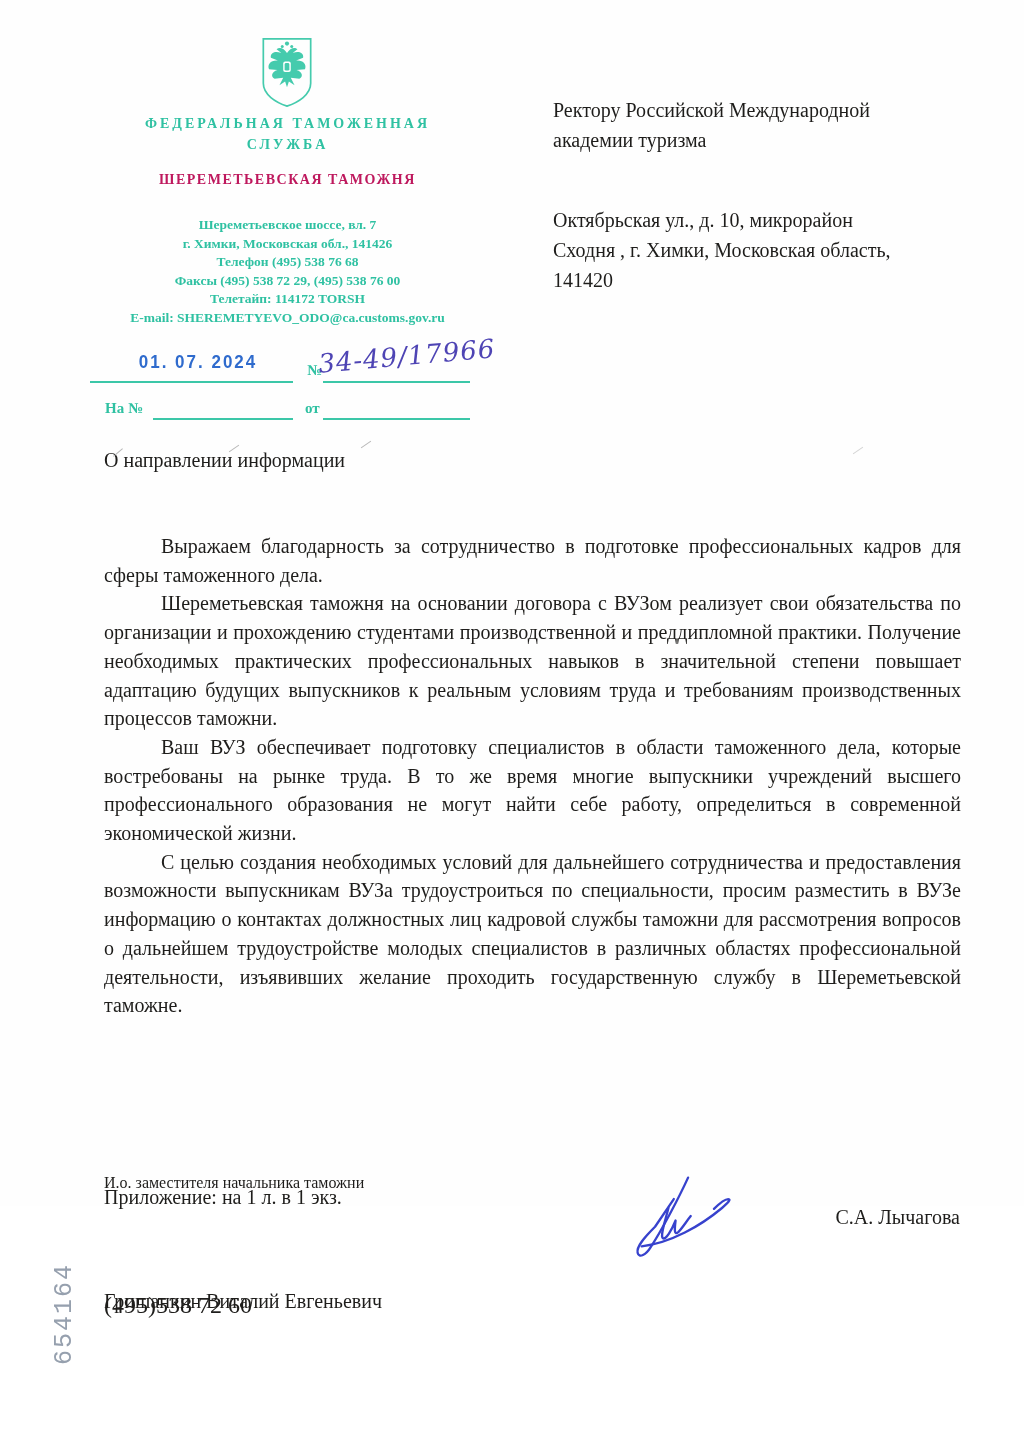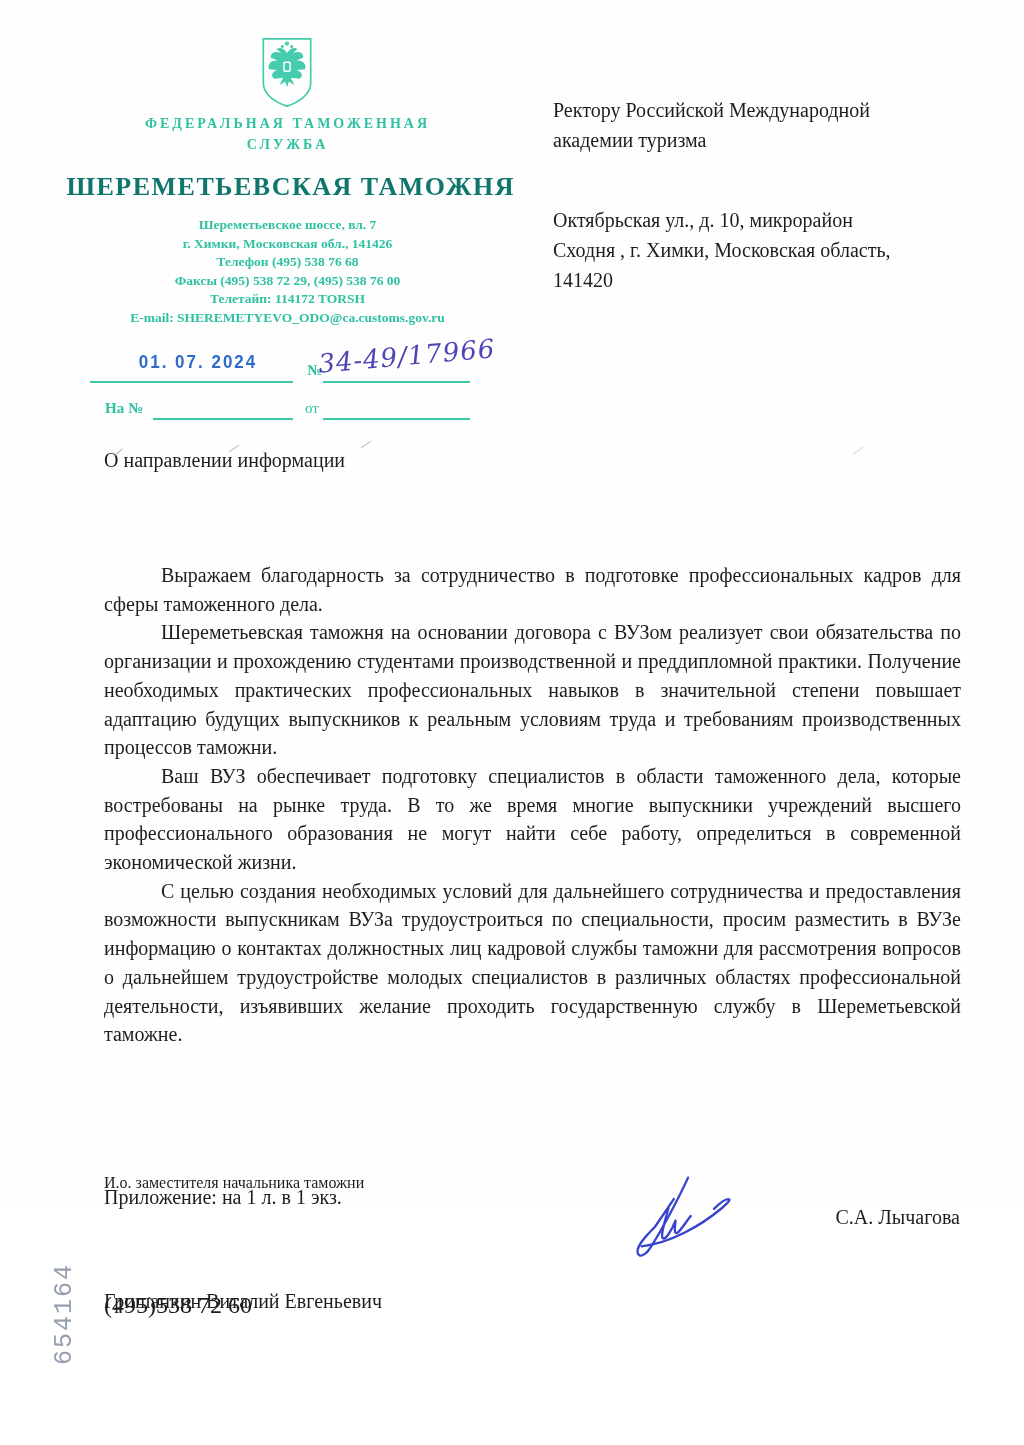--- a/index.html
+++ b/index.html
@@ -20,22 +20,22 @@
     text-align:center;font-size:14px;font-weight:bold;
     letter-spacing:3px;color:#2fc1a2;
   }
   .agency-line2{
     position:absolute;left:85px;top:137px;width:405px;
     text-align:center;font-size:14px;font-weight:bold;
     letter-spacing:3px;color:#2fc1a2;
   }
   .office-name{
     position:absolute;left:60px;top:172px;width:455px;
-    text-align:right;font-size:26px;font-weight:bold;
-    letter-spacing:1.5px;color:#0f766e;
+    text-align:center;font-size:14px;font-weight:bold;
+    letter-spacing:1.5px;color:#be185d;
   }
   .lh-address{
     position:absolute;left:60px;top:216px;width:455px;
     text-align:center;font-size:13.5px;font-weight:bold;
     line-height:18.5px;color:#2fc1a2;
   }
 
   
   .teal-line{position:absolute;height:0;border-bottom:2px solid #3cc7a8;}
   .line-date{left:90px;top:381px;width:203px;}
@@ -56,33 +56,33 @@
     font-family:"DejaVu Serif", serif;font-style:italic;
     font-size:26px;color:#4e44b4;
     transform:rotate(-5deg);letter-spacing:1px;white-space:nowrap;
   }
   .reply-label{
     position:absolute;left:105px;top:400px;
     font-size:15px;font-weight:bold;color:#2fc1a2;
   }
   .from-label{
     position:absolute;left:305px;top:400px;
-    font-size:15px;font-weight:normal;color:#2fc1a2;
+    font-size:15px;font-weight:bold;color:#2fc1a2;
   }
 
   
   .recipient{position:absolute;left:545px;top:95px;width:440px;font-size:20px;}
   .recipient div{line-height:30px;margin-left:8px;}
   .rec-gap-sm{height:25px;}
 
   
   .subject{position:absolute;left:104px;top:449px;font-size:20px;}
   .salutation{position:absolute;left:104px;top:505px;width:857px;text-align:center;font-size:20px;}
   .body-text{
-    position:absolute;left:104px;top:561px;width:857px;
+    position:absolute;left:104px;top:532px;width:857px;
     font-size:20px;line-height:28.7px;
     text-align:justify;text-justify:inter-word;
   }
   .body-text p{margin:0;text-indent:57px;}
   .attachment{position:absolute;left:104px;top:1186px;font-size:20px;}
   .position-title{position:absolute;left:104px;top:1174px;font-size:16px;}
   .signer-name{position:absolute;left:800px;top:1206px;width:160px;text-align:right;font-size:20px;}
   .signature-svg{position:absolute;left:622px;top:1152px;width:125px;height:112px;}
 
   .executor-name{position:absolute;left:104px;top:1290px;font-size:20px;}

